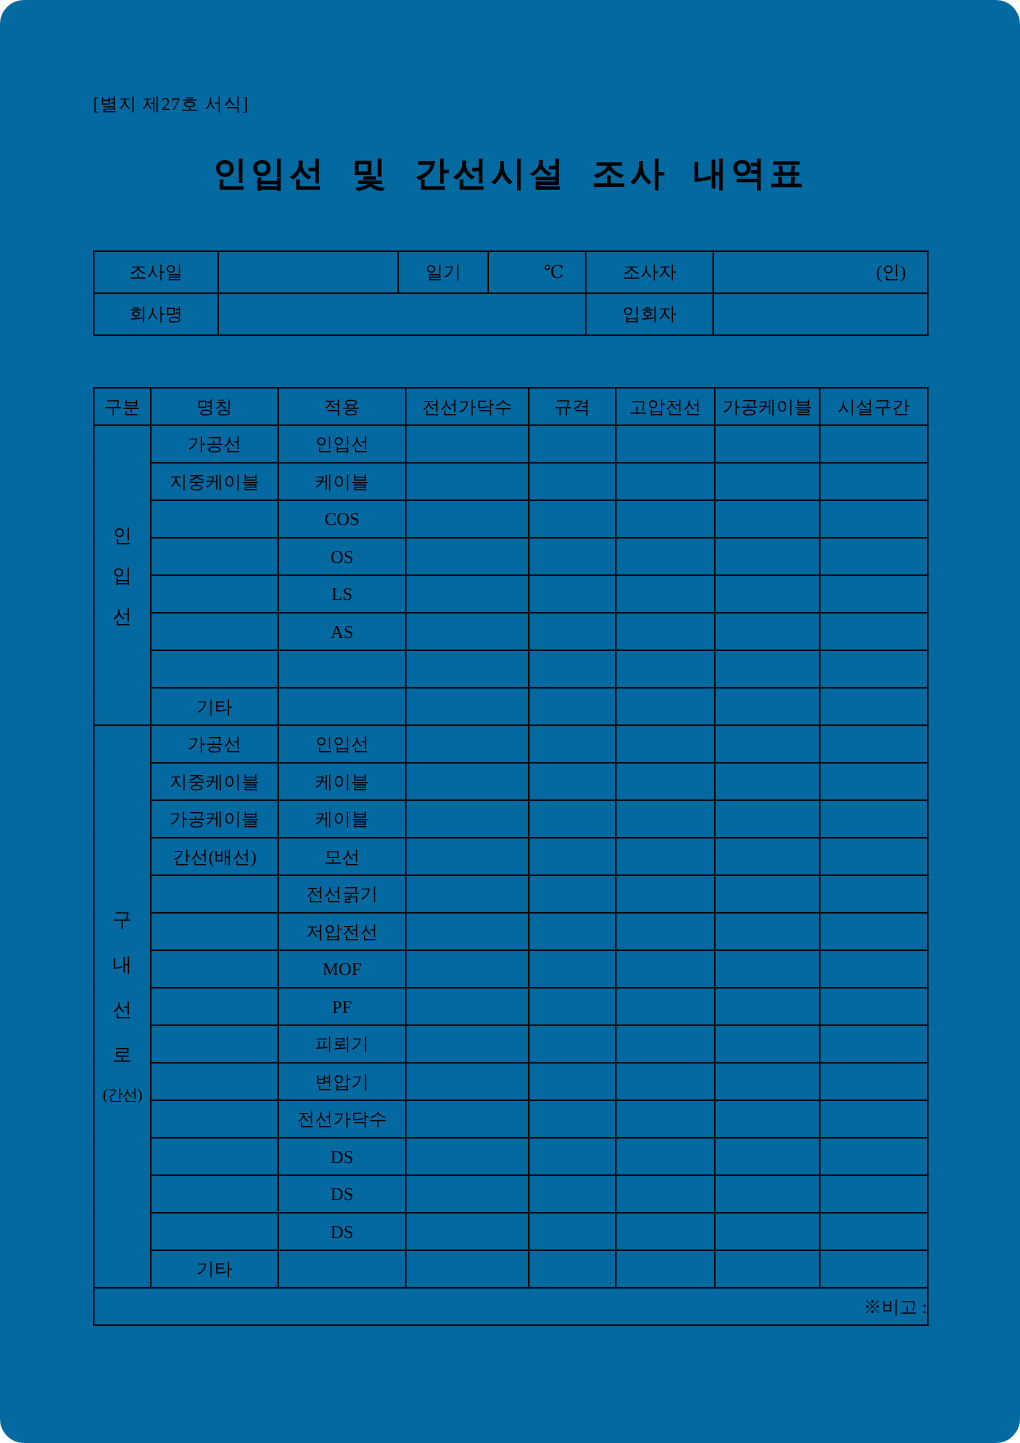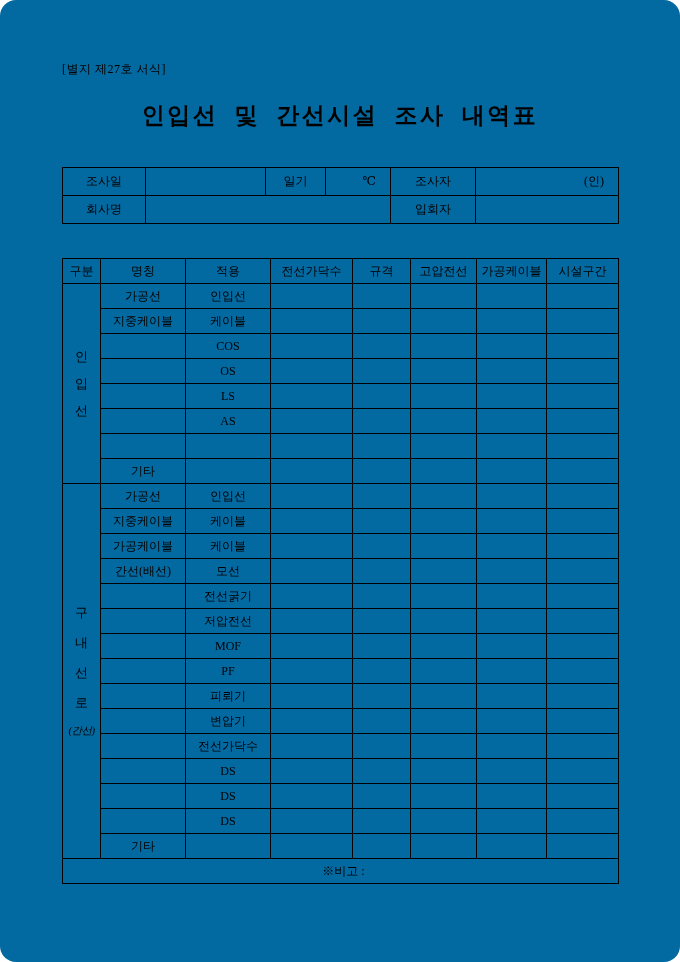--- a/index.html
+++ b/index.html
@@ -29,25 +29,25 @@
     overflow:hidden;
     white-space:nowrap;
   }
   .info-table { margin-top:36px; }
   .info-table td { height:28px; }
   .main-table { margin-top:34px; }
   .main-table th { height:25px;font-family:Liberation Serif, serif; }
   .main-table td { height:25px; }
   .ta-right { text-align:right; padding-right:14px; }
   .unit-cell { text-align:right; padding-right:14px; }
-  .note-cell { text-align:center; padding-left:6px; height:27px; }
+  .note-cell { text-align:right; padding-left:6px; height:27px; }
   .group-cell { vertical-align:middle; padding:4px 0; }
   .group-char { font-size:13px; line-height:1; margin:14px 0; }
   .section-1 .group-char { margin:17px 0; }
-  .group-char.small { font-size:10.5px; letter-spacing:-0.5px;font-style:italic; }
+  .group-char.small { font-size:10.5px; letter-spacing:-0.5px; }
 </style>
 </head>
 <body>
 
 <div class="page">
 
   <div class="form-label">[별지 제27호 서식]</div>
 
   <h1 class="title">인입선 및 간선시설 조사 내역표</h1>
 

